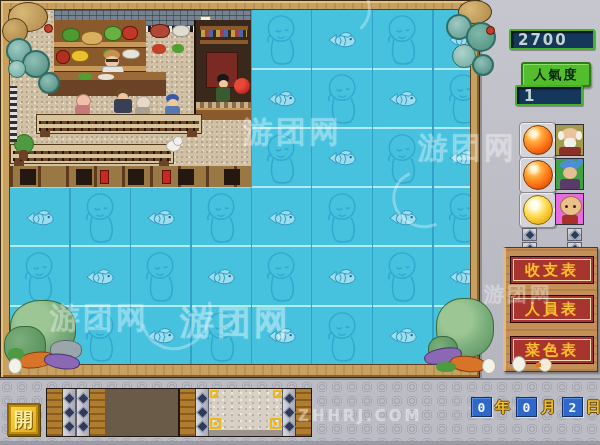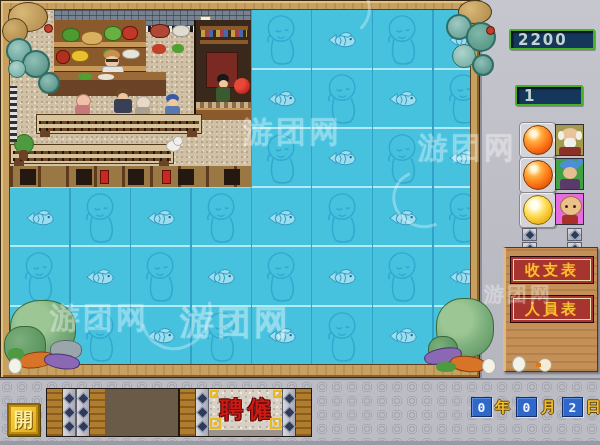--- a/index.html
+++ b/index.html
@@ -668,21 +668,22 @@
   <div class="abs z6" style="left:424px;top:296px;width:88px;height:80px;">
     <div class="bushblob" style="left:12px;top:2px;width:56px;height:58px;"></div>
     <div class="bushblob" style="left:4px;top:40px;width:28px;height:26px;background:radial-gradient(circle at 35% 35%,#7CAF7C,#4E8A55);"></div>
     <div class="veg" style="left:0;top:52px;width:36px;height:14px;background:#8A68B4;border:1px solid #4A3070;transform:rotate(-10deg);"></div>
     <div class="veg" style="left:26px;top:60px;width:34px;height:14px;background:#D87428;border:1px solid #8A3E08;transform:rotate(6deg);"></div>
     <div class="veg" style="left:12px;top:66px;width:20px;height:10px;background:#4E9A40;"></div>
     <div class="egg" style="left:58px;top:62px;width:12px;height:14px;"></div>
   </div>
 
   <div id="side-panel" class="abs">
-    <div class="valbox" style="left:27px;top:29px;width:86px;height:21px;font-size:15px;">2200</div>
+    <div class="valbox" style="left:27px;top:29px;width:86px;height:21px;font-size:15px;">2700</div>
+    <div class="plaque" style="left:39px;top:62px;width:66px;height:21px;font-size:13px;">人氣度</div>
     <div class="valbox" style="left:33px;top:85px;width:68px;height:21px;font-size:15px;">1</div>
 
     <div class="sq" style="left:37px;top:122px;">
         <div class="sphere orange"></div>
       </div>
     <div class="dot" style="left:71px;top:138px;"></div>
     <div class="portrait" style="left:73px;top:124px;background:#A29A4E;">
       <div class="head" style="left:5px;top:3px;width:18px;height:13px;background:#E8C49A;"></div>
       <div class="head" style="left:2px;top:6px;width:6px;height:9px;background:#F0F0EA;"></div>
       <div class="head" style="left:20px;top:6px;width:6px;height:9px;background:#F0F0EA;"></div>
@@ -726,20 +727,23 @@
       </div>
   </div>
 
   <div id="report-panel" class="abs"></div>
   <div class="red-btn" style="left:510px;top:256px;">
       <span>收支表</span>
     </div>
   <div class="red-btn" style="left:510px;top:295px;">
       <span>人員表</span>
     </div>
+  <div class="red-btn" style="left:510px;top:336px;">
+      <span>菜色表</span>
+    </div>
   <div class="egg z6" style="left:512px;top:356px;width:12px;height:14px;"></div>
   <div class="abs z6" style="left:536px;top:356px;width:16px;height:16px;">
     <div class="head" style="left:2px;top:2px;width:12px;height:12px;background:#F4ECD8;border:1px solid #B0A078;"></div>
     <div class="abs" style="left:0;top:7px;width:5px;height:4px;background:#E07818;"></div>
   </div>
 
   <div id="bottom-bar" class="abs"></div>
   <div id="open-btn" class="abs">
       <span>開</span>
     </div>
@@ -760,21 +764,20 @@
   </div>
 
   <div class="assembly" style="left:179px;">
     <div class="wood"></div>
     <div class="metal">
         <div class="stud" style="top:5px;"></div>
         <div class="stud" style="top:19px;"></div>
         <div class="stud" style="top:33px;"></div>
       </div>
     <div class="stone">
-        <span>聘僱</span>
       <div class="gold-orn" style="left:1px;bottom:1px;"></div>
         <div class="gold-orn" style="right:1px;bottom:1px;"></div>
       <div class="gold-orn" style="left:1px;top:1px;width:8px;height:8px;"></div>
         <div class="gold-orn" style="right:1px;top:1px;width:8px;height:8px;"></div>
     </div>
     <div class="metal r">
         <div class="stud" style="top:5px;"></div>
         <div class="stud" style="top:19px;"></div>
         <div class="stud" style="top:33px;"></div>
       </div>
@@ -790,13 +793,14 @@
   <div class="datechar" style="left:586px;">日</div>
 
   <div class="wm-arc" style="left:305px;top:-22px;width:60px;height:55px;"></div>
   <div class="wm-arc" style="left:138px;top:278px;width:70px;height:64px;transform:rotate(120deg);"></div>
   <div class="wm-arc" style="left:392px;top:170px;width:56px;height:52px;transform:rotate(200deg);"></div>
 <span class="wm" style="left: 243px; top: 112px; font-size: 30px; opacity: 0.38;">游团网</span>
     <span class="wm" style="left: 418px; top: 128px; font-size: 30px; opacity: 0.38;">游团网</span>
     <span class="wm" style="left: 50px; top: 298px; font-size: 30px; opacity: 0.38;">游团网</span>
     <span class="wm" style="left: 180px; top: 300px; font-size: 34px; opacity: 0.42;">游团网</span>
     <span class="wm" style="left: 484px; top: 281px; font-size: 20px; opacity: 0.35;">游团网</span>
+    <span class="wm" style="left: 298px; top: 407px; font-size: 15px; opacity: 0.45;">ZHHRJ.COM</span>
   </div>
 
 </body></html>

